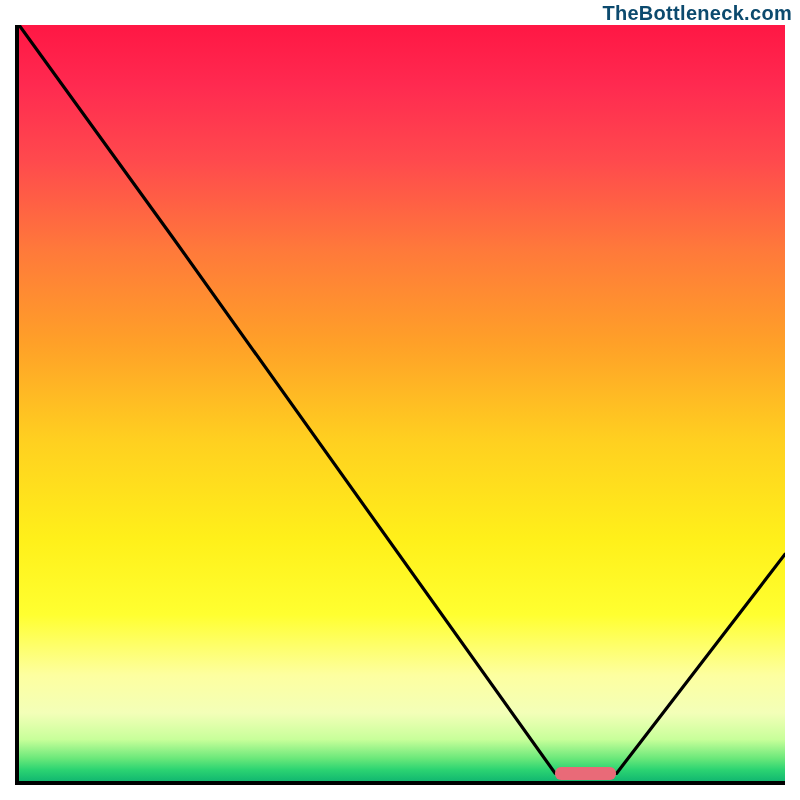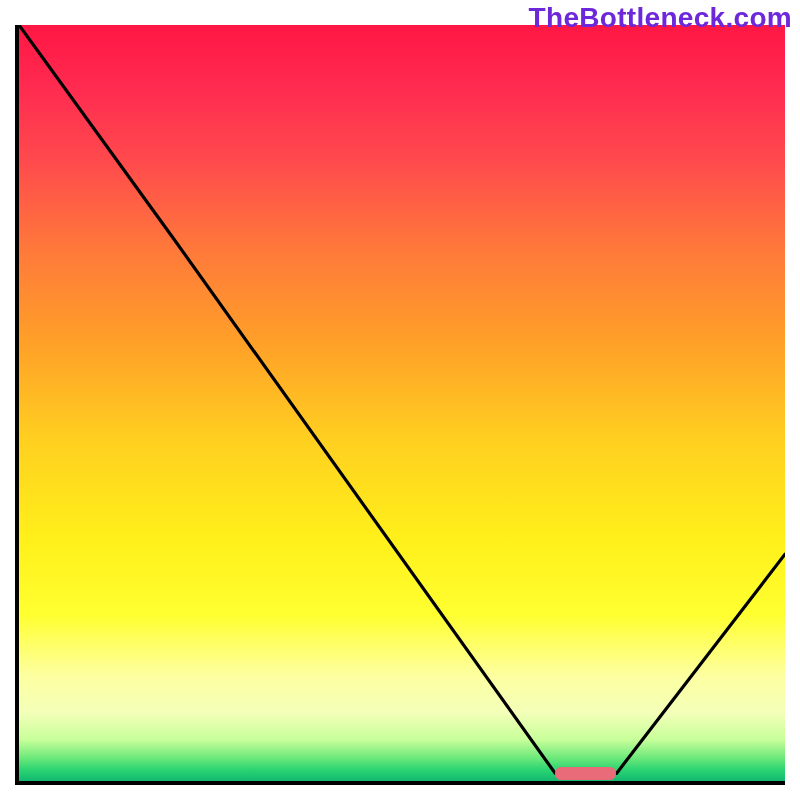--- a/index.html
+++ b/index.html
@@ -12,23 +12,23 @@
   }
   .container {
     position: relative;
     width: 800px;
     height: 800px;
   }
   .watermark {
     position: absolute;
     top: 2px;
     right: 8px;
-    font-size: 28px;
+    font-size: 20px;
     font-weight: 600;
-    color: #6d28d9;
+    color: #0c4a6e;
     letter-spacing: 0.3px;
     z-index: 10;
   }
   .plot-frame {
     position: absolute;
     left: 15px;
     top: 25px;
     width: 770px;
     height: 760px;
     border-left: 4px solid #000;

